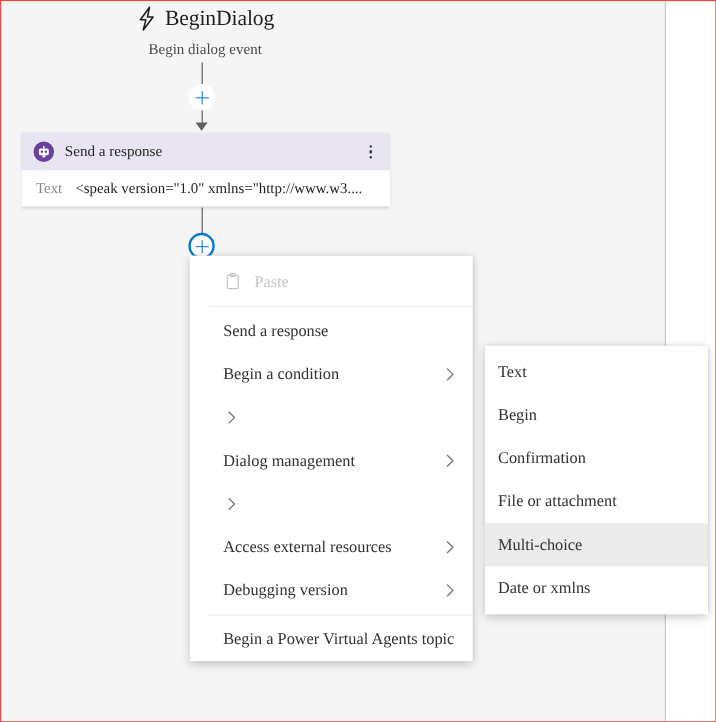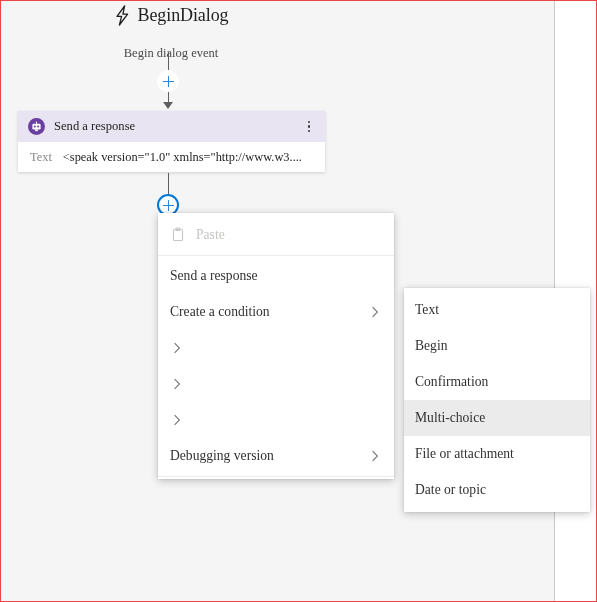--- a/index.html
+++ b/index.html
@@ -67,21 +67,21 @@
     width: 17px;
     height: 21px;
     display: block;
   }
   .trigger-title {
     font-size: 18px;
     color: #201f1e;
     letter-spacing: -0.1px;
   }
   .trigger-sub {
-    margin-top: 20px;
+    margin-top: 8px;
     font-size: 12.5px;
     color: #4a4a4a;
   }
 
   
   .conn {
     position: absolute;
     background: #605e5c;
     width: 1px;
   }
@@ -192,21 +192,21 @@
   }
 
   
   .menu {
     position: absolute;
     left: 157px;
     top: 212px;
     width: 236px;
     background: #ffffff;
     box-shadow: 0 2px 8px rgba(0,0,0,0.22), 0 0 2px rgba(0,0,0,0.12);
-    padding: 4px 0 0 0;
+    padding: 4px 0 0 16px;
     box-sizing: border-box;
     z-index: 20;
   }
   .menu-item {
     height: 36px;
     display: flex;
     align-items: center;
     padding: 0 12px 0 12px;
     box-sizing: border-box;
     font-size: 13.6px;
@@ -307,69 +307,79 @@
       <span class="mi-label">Paste</span>
     </div>
     <div class="menu-sep"></div>
 
     <div class="menu-item">
       <span class="mi-label">Send a response</span>
     </div>
 
 
     <div class="menu-item">
-      <span class="mi-label">Create a condition</span>
-      <svg class="chev" viewBox="0 0 14 14">
-        <path d="M4.6 2.2 L9.4 7 L4.6 11.8" fill="none" stroke="#605e5c" stroke-width="1.1"></path>
-      </svg>
-    </div>
-
-    <div class="menu-item">
-      <svg class="chev" viewBox="0 0 14 14">
-        <path d="M4.6 2.2 L9.4 7 L4.6 11.8" fill="none" stroke="#605e5c" stroke-width="1.1"></path>
-      </svg>
-    </div>
-
-
-    <div class="menu-item">
-      <svg class="chev" viewBox="0 0 14 14">
-        <path d="M4.6 2.2 L9.4 7 L4.6 11.8" fill="none" stroke="#605e5c" stroke-width="1.1"></path>
-      </svg>
-    </div>
-
-    <div class="menu-item">
+      <span class="mi-label">Begin a condition</span>
+      <svg class="chev" viewBox="0 0 14 14">
+        <path d="M4.6 2.2 L9.4 7 L4.6 11.8" fill="none" stroke="#605e5c" stroke-width="1.1"></path>
+      </svg>
+    </div>
+
+    <div class="menu-item">
+      <svg class="chev" viewBox="0 0 14 14">
+        <path d="M4.6 2.2 L9.4 7 L4.6 11.8" fill="none" stroke="#605e5c" stroke-width="1.1"></path>
+      </svg>
+    </div>
+
+    <div class="menu-item">
+      <span class="mi-label">Dialog management</span>
+      <svg class="chev" viewBox="0 0 14 14">
+        <path d="M4.6 2.2 L9.4 7 L4.6 11.8" fill="none" stroke="#605e5c" stroke-width="1.1"></path>
+      </svg>
+    </div>
+
+    <div class="menu-item">
+      <svg class="chev" viewBox="0 0 14 14">
+        <path d="M4.6 2.2 L9.4 7 L4.6 11.8" fill="none" stroke="#605e5c" stroke-width="1.1"></path>
+      </svg>
+    </div>
+
+    <div class="menu-item">
+      <span class="mi-label">Access external resources</span>
       <svg class="chev" viewBox="0 0 14 14">
         <path d="M4.6 2.2 L9.4 7 L4.6 11.8" fill="none" stroke="#605e5c" stroke-width="1.1"></path>
       </svg>
     </div>
 
     <div class="menu-item">
       <span class="mi-label">Debugging version</span>
       <svg class="chev" viewBox="0 0 14 14">
         <path d="M4.6 2.2 L9.4 7 L4.6 11.8" fill="none" stroke="#605e5c" stroke-width="1.1"></path>
       </svg>
     </div>
     <div class="menu-sep"></div>
 
+    <div class="menu-item">
+      <span class="mi-label">Begin a Power Virtual Agents topic</span>
+    </div>
   </div>
 
   <div class="submenu">
     <div class="menu-item">
       <span class="mi-label">Text</span>
     </div>
     <div class="menu-item">
       <span class="mi-label">Begin</span>
     </div>
     <div class="menu-item">
       <span class="mi-label">Confirmation</span>
+    </div>
+    <div class="menu-item">
+      <span class="mi-label">File or attachment</span>
     </div>
     <div class="menu-item selected">
       <span class="mi-label">Multi-choice</span>
     </div>
     <div class="menu-item">
-      <span class="mi-label">File or attachment</span>
-    </div>
-    <div class="menu-item">
-      <span class="mi-label">Date or topic</span>
+      <span class="mi-label">Date or xmlns</span>
     </div>
   </div>
 
 </div>
 
 </body></html>

